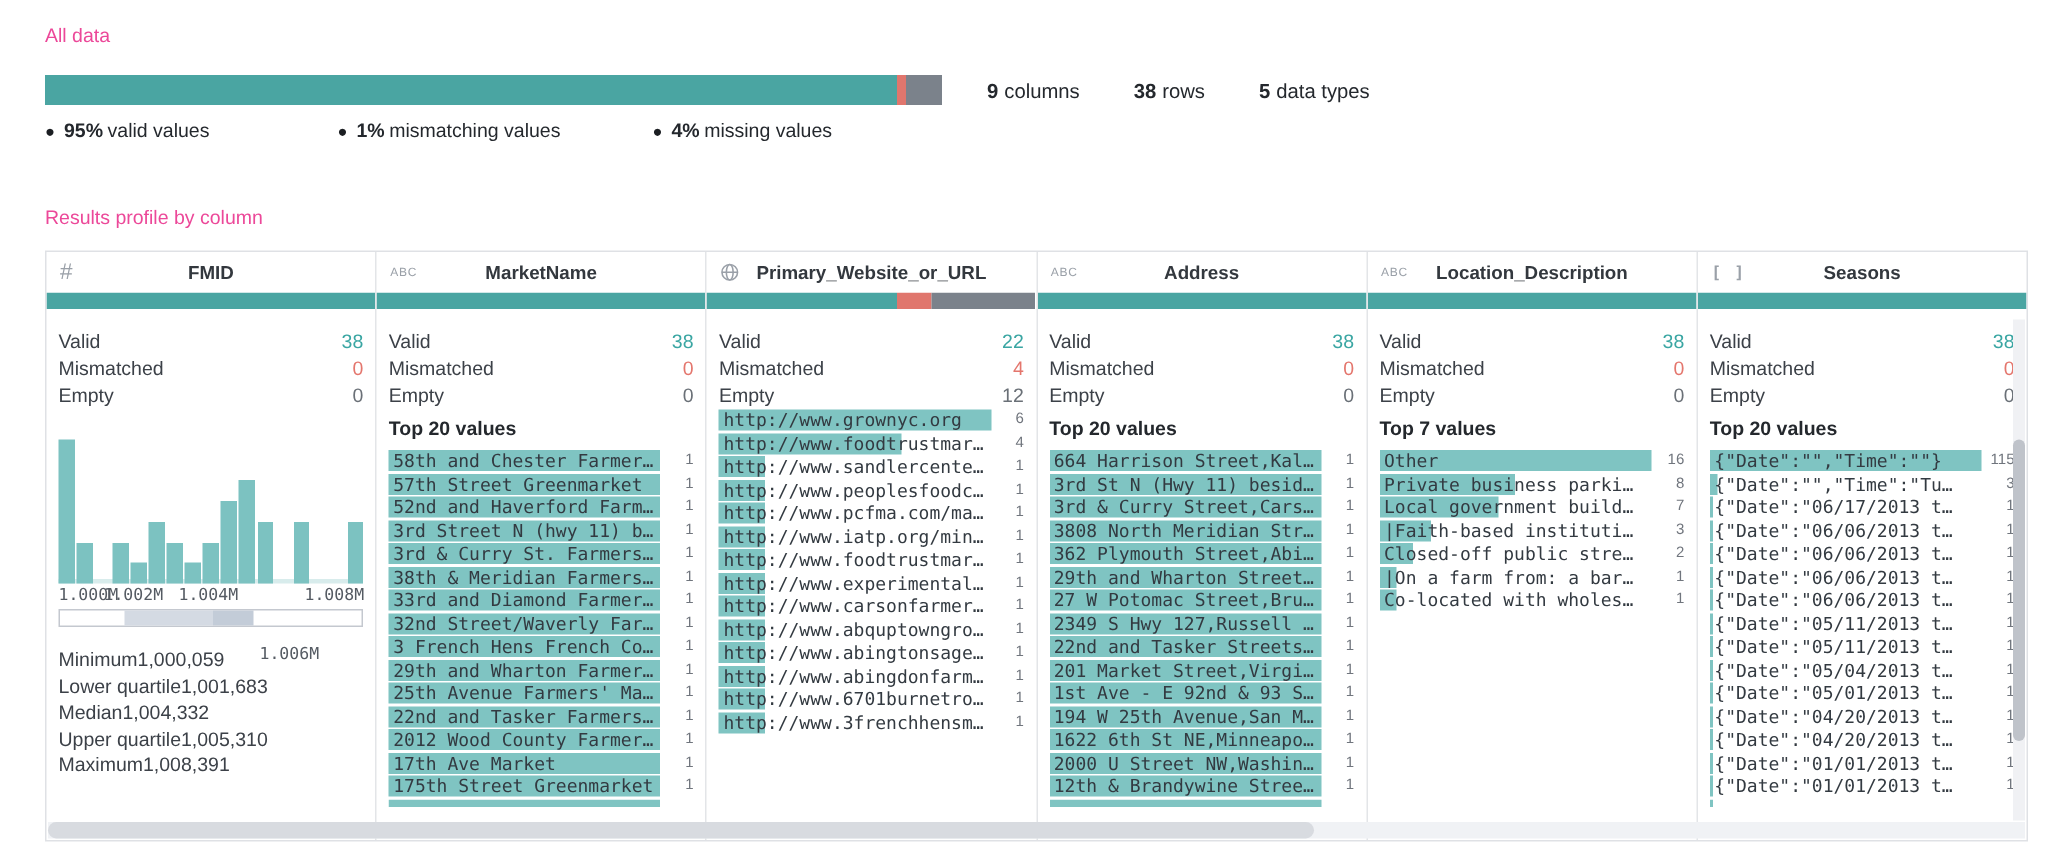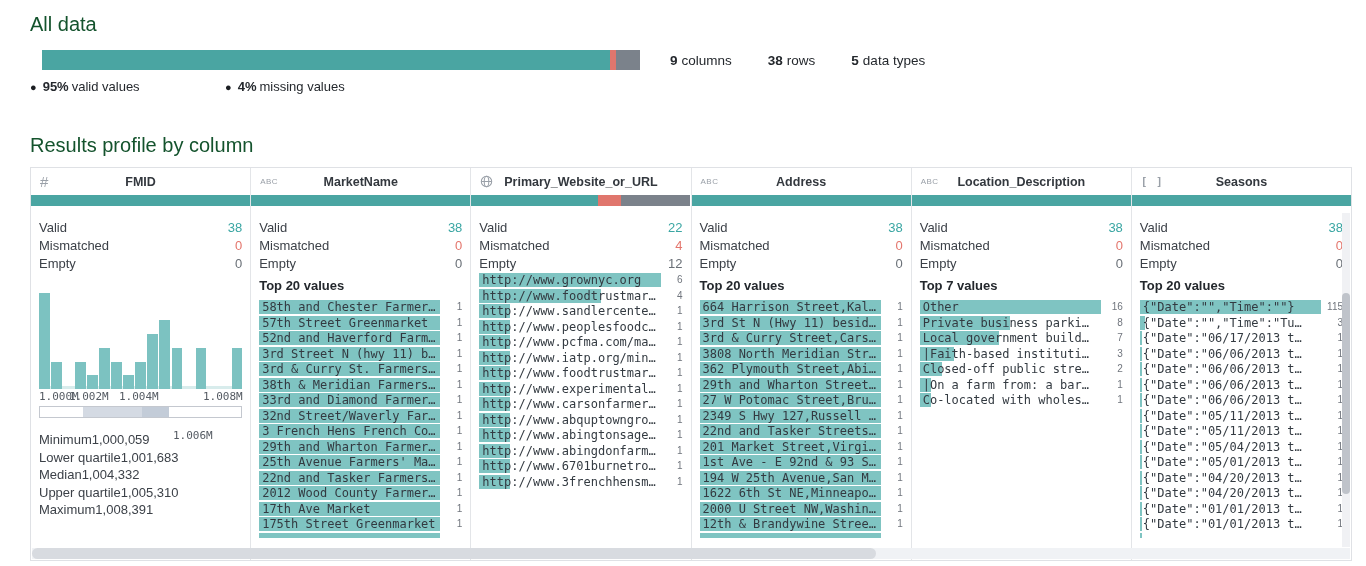--- a/index.html
+++ b/index.html
@@ -1,20 +1,20 @@
 <!DOCTYPE html>
 <html><head>
 <meta charset="utf-8">
 <style>
   html,body{margin:0;padding:0;background:#fff;width:1366px;height:566px;overflow:hidden;
     font-family:"Liberation Sans",sans-serif;color:#3c4148;-webkit-font-smoothing:antialiased;}
   .page{padding:14px 16px 0 30px;}
-  .section-title{font-size:20px;color:#14532d;height:20px;line-height:20px;}
+  .section-title{font-size:13px;color:#ec4899;height:20px;line-height:20px;}
   
-  .summary-row{display:flex;align-items:center;margin-top:16px;margin-left:12px;}
+  .summary-row{display:flex;align-items:center;margin-top:16px;}
   .big-bar{width:598px;height:20px;display:flex;overflow:hidden;background:#fff;}
   .seg{height:100%;}
   .seg-valid{background:#4aa5a2;}
   .seg-mismatch{background:#e0766d;}
   .seg-missing{background:#7b828b;}
   .ds-stats{display:flex;margin-left:30px;font-size:13.5px;color:#24282d;}
   .ds-stat{margin-right:36px;white-space:nowrap;}
   .ds-stat b{font-weight:bold;margin-right:4px;}
   .legend{display:flex;margin-top:9px;font-size:13px;color:#24282d;}
   .leg{white-space:nowrap;}
@@ -83,20 +83,21 @@
         <div class="seg seg-missing" id="bb-missing" style="width: 4%;"></div>
       </div>
       <div class="ds-stats">
         <span class="ds-stat"><b>9</b><span>columns</span></span>
         <span class="ds-stat"><b>38</b><span>rows</span></span>
         <span class="ds-stat"><b>5</b><span>data types</span></span>
       </div>
     </div>
     <div class="legend">
       <span class="leg"><span class="dot">●</span><b>95%</b><span>valid values</span></span>
+      <span class="leg"><span class="dot">●</span><b>1%</b><span>mismatching values</span></span>
       <span class="leg"><span class="dot">●</span><b>4%</b><span>missing values</span></span>
     </div>
   </div>
 
   <div class="section-title profile-title">Results profile by column</div>
   <div class="ptable">
     <div class="cols" id="columns">
         <div class="col">
           <div class="col-header">
             <span class="type-icon ti-hash">#</span>

